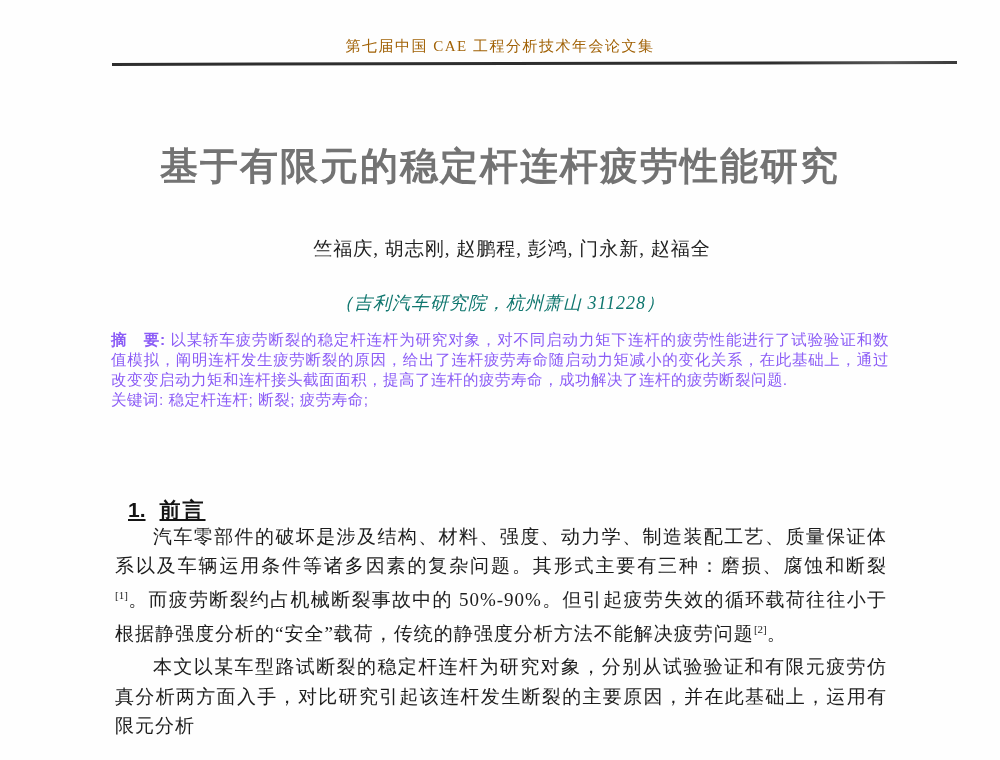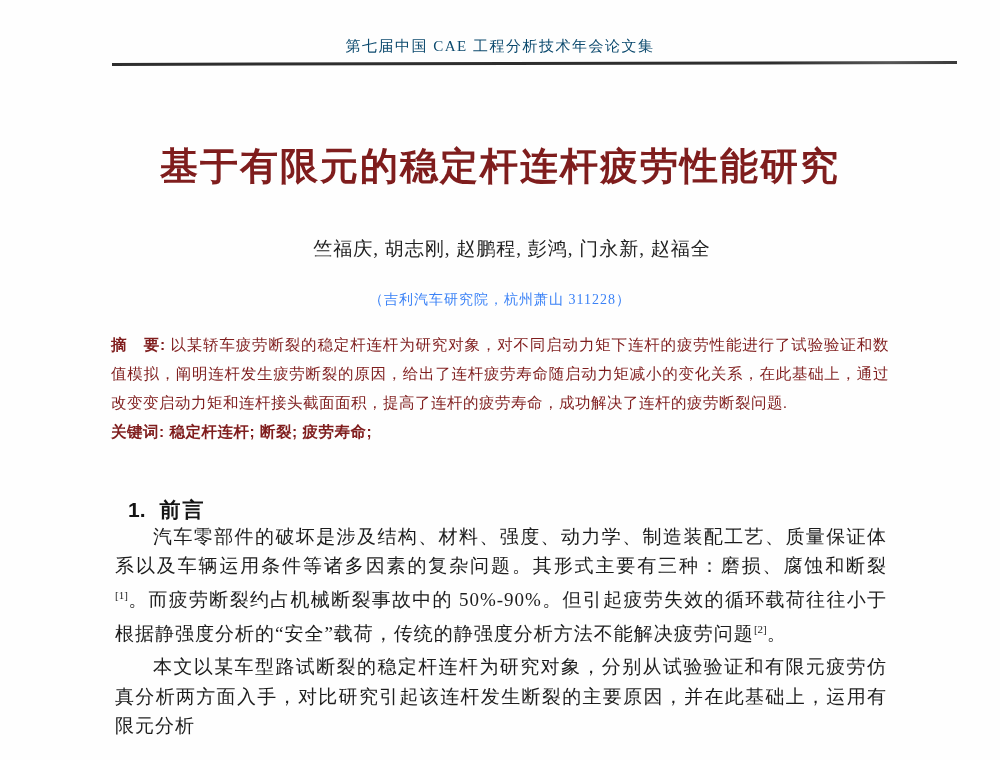--- a/index.html
+++ b/index.html
@@ -17,92 +17,94 @@
     font-family: "Liberation Serif", "DejaVu Serif", serif;
   }
   .journal-header {
     position: absolute;
     top: 37px;
     left: 0;
     width: 100%;
     text-align: center;
     font-size: 15px;
     letter-spacing: 1.5px;
-    color: #0c4a6e;
+    color: #a16207;
   }
   .header-rule {
     position: absolute;
     top: 62px;
     left: 112px;
     width: 845px;
     height: 3px;
     background: linear-gradient(to right, #2e2e2e 0%, #2e2e2e 78%, #555 92%, #3a3a3a 100%);
     transform: rotate(-0.12deg);
   }
   .paper-title {
     position: absolute;
     top: 116px;
     left: 0;
     width: 100%;
     text-align: center;
     font-family: "Liberation Sans", "DejaVu Sans", sans-serif;
     font-size: 38px;
     font-weight: bold;
     letter-spacing: 2px;
-    color: #7f1d1d;
+    color: #737373;
   }
   .authors {
     position: absolute;
     top: 236px;
     left: 12px;
     width: 100%;
     text-align: center;
     font-size: 19px;
     letter-spacing: 1px;
     color: #222;
   }
   .affiliation {
     position: absolute;
     top: 291px;
     left: 0;
     width: 100%;
     text-align: center;
-    font-size: 14px;
+    font-size: 18px;
     letter-spacing: 1px;
-    color: #3b82f6;
+    color: #0f766e;
+    font-style: italic;
   }
   .abstract-block {
     position: absolute;
     top: 330px;
     left: 111px;
     width: 778px;
     font-size: 15.5px;
-    line-height: 29px;
+    line-height: 20px;
     text-align: justify;
     letter-spacing: 0.5px;
-    color: #7f1d1d;
+    color: #8b5cf6;
   }
   .abstract-block p { margin: 0; }
   .label-bold {
     font-family: "Liberation Sans", "DejaVu Sans", sans-serif;
     font-weight: bold;
   }
   .keywords-line {
     font-family: "Liberation Sans", "DejaVu Sans", sans-serif;
-    font-weight: bold;
+    font-weight: normal;
   }
   .section-heading {
     position: absolute;
     top: 479px;
     left: 128px;
     font-family: "Liberation Sans", "DejaVu Sans", sans-serif;
     font-size: 21px;
     font-weight: bold;
     letter-spacing: 2px;
     color: #141414;
+    text-decoration: underline;
   }
   .section-heading .sec-num { margin-right: 14px; letter-spacing: 0; }
   .body-text {
     position: absolute;
     top: 518px;
     left: 111px;
     width: 780px;
     font-size: 19px;
     line-height: 29.4px;
     text-align: justify;

